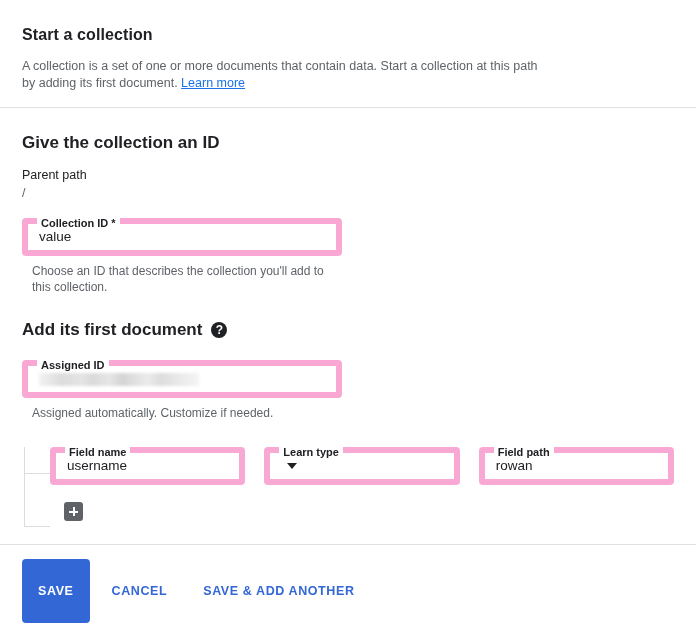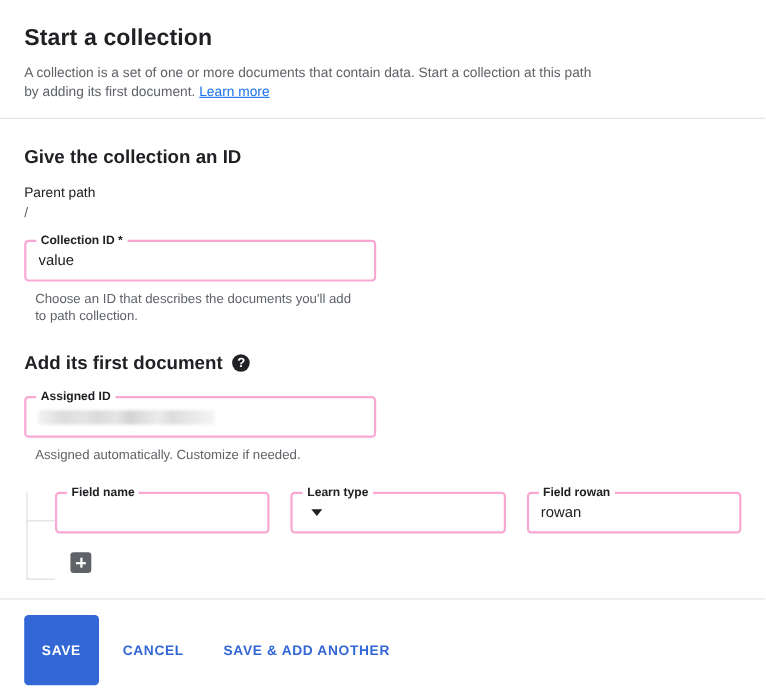--- a/index.html
+++ b/index.html
@@ -15,21 +15,21 @@
     color: #202124;
     overflow: hidden;
     position: relative;
   }
 
   
   .header {
     padding: 22px 22px 16px 22px;
   }
   .page-title {
-    font-size: 21px;
+    font-size: 16px;
     font-weight: bold;
     line-height: 26px;
     letter-spacing: 0.1px;
     color: #202124;
     margin: 0 0 10px 0;
   }
   .page-desc {
     font-size: 12.5px;
     line-height: 16.5px;
     color: #5f6368;
@@ -92,21 +92,21 @@
   .parent-path-value {
     font-size: 12.5px;
     color: #5f6368;
     line-height: 16px;
     margin-top: 2px;
   }
 
   
   .field {
     position: relative;
-    border: 2px solid #f9a8d4;
+    border: 6px solid #f9a8d4;
     border-radius: 4px;
     height: 38px;
     box-sizing: border-box;
     background: #ffffff;
     display: flex;
     align-items: center;
     padding: 0 11px;
   }
   .field > .field-label {
     position: absolute;
@@ -295,50 +295,51 @@
     <span>Give the collection an ID</span>
   </h2>
 
   <div class="parent-path-label">Parent path</div>
   <div class="parent-path-value">/</div>
 
   <div class="field" id="collection-id-field">
     <span class="field-label">Collection ID *</span>
     <span class="field-value">value</span>
   </div>
-  <div class="field-hint">Choose an ID that describes the documents you'll add to path collection.</div>
+  <div class="field-hint">Choose an ID that describes the collection you'll add to this collection.</div>
 
   <h2 class="section-title">
     <span>Add its first document</span>
     <span class="help-icon">?</span>
   </h2>
 
   <div class="field" id="document-id-field">
     <span class="field-label">Assigned ID</span>
     <span class="redacted"></span>
   </div>
   <div class="field-hint">Assigned automatically. Customize if needed.</div>
 
   <div class="fields-area">
     <div class="tree-trunk"></div>
     <div class="tree-branch-row"></div>
     <div class="tree-branch-add"></div>
 
     <div class="field-row">
       <div class="field" id="field-name-field">
         <span class="field-label">Field name</span>
+        <span class="field-value">username</span>
       </div>
 
       <div class="field" id="field-type-field">
         <span class="field-label">Learn type</span>
         <span class="select-arrow"></span>
       </div>
 
       <div class="field" id="field-value-field">
-        <span class="field-label">Field rowan</span>
+        <span class="field-label">Field path</span>
         <span class="field-value">rowan</span>
       </div>
     </div>
 
     <div class="add-field-button"></div>
   </div>
 
 </div>
 
 <div class="footer-divider"></div>

